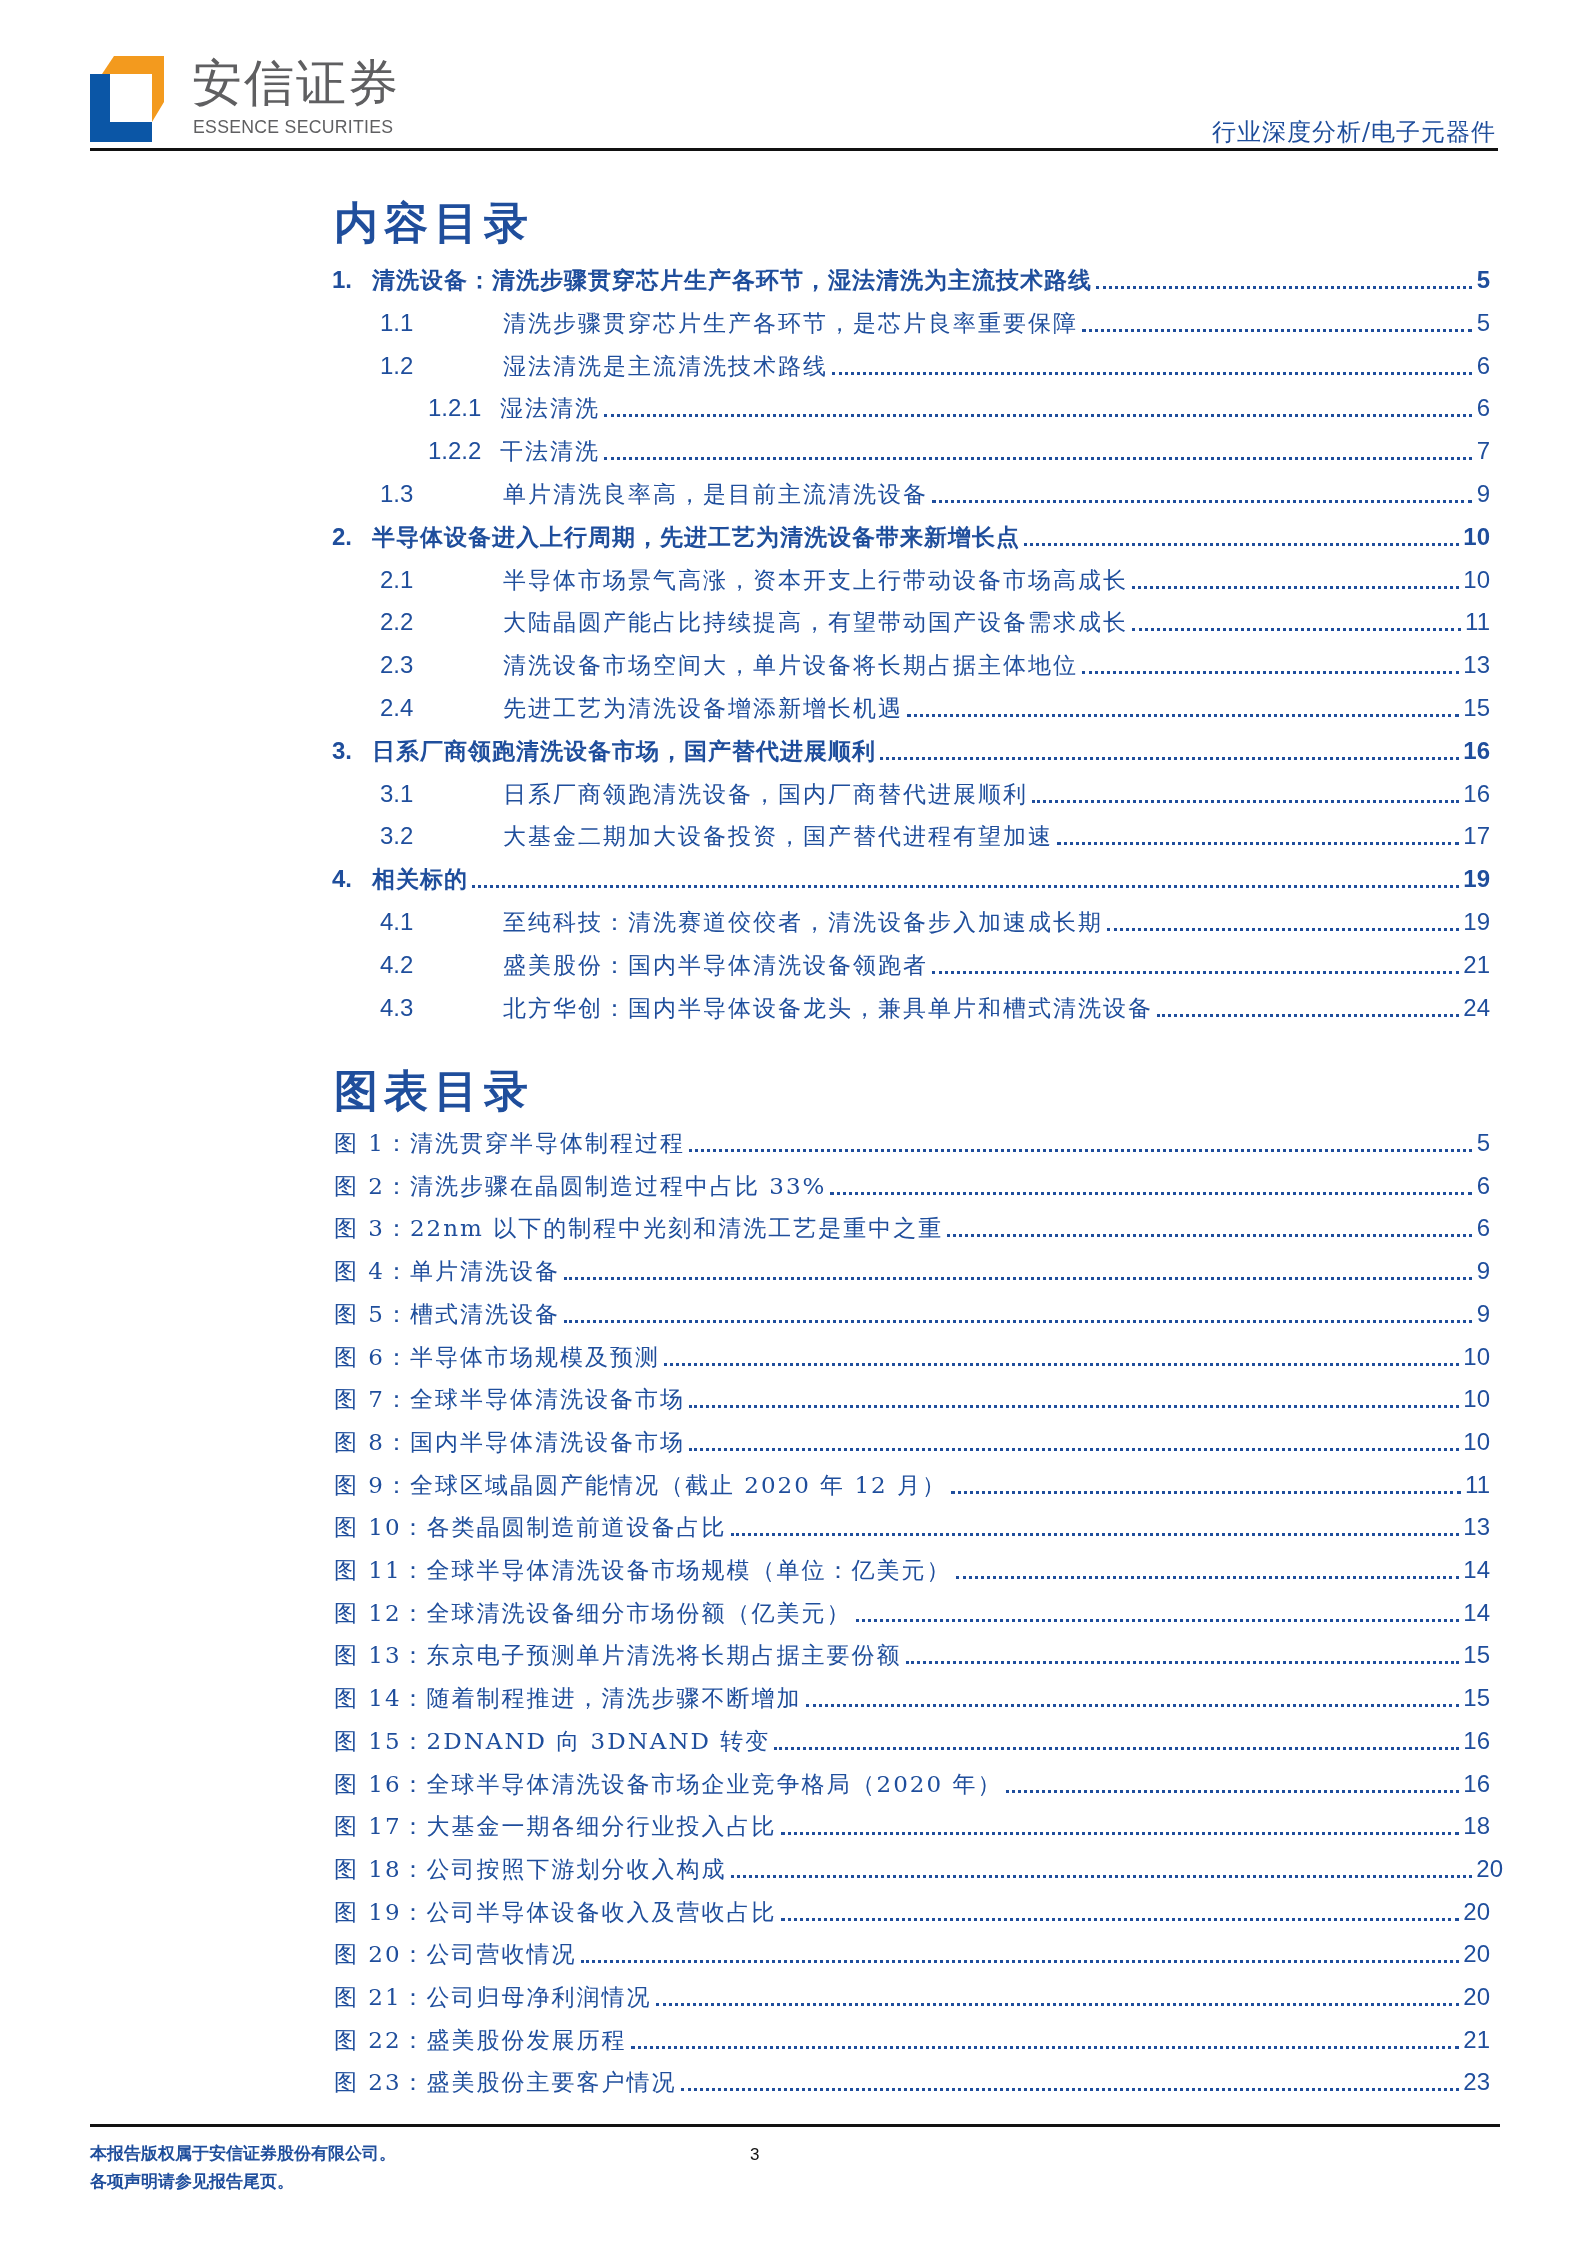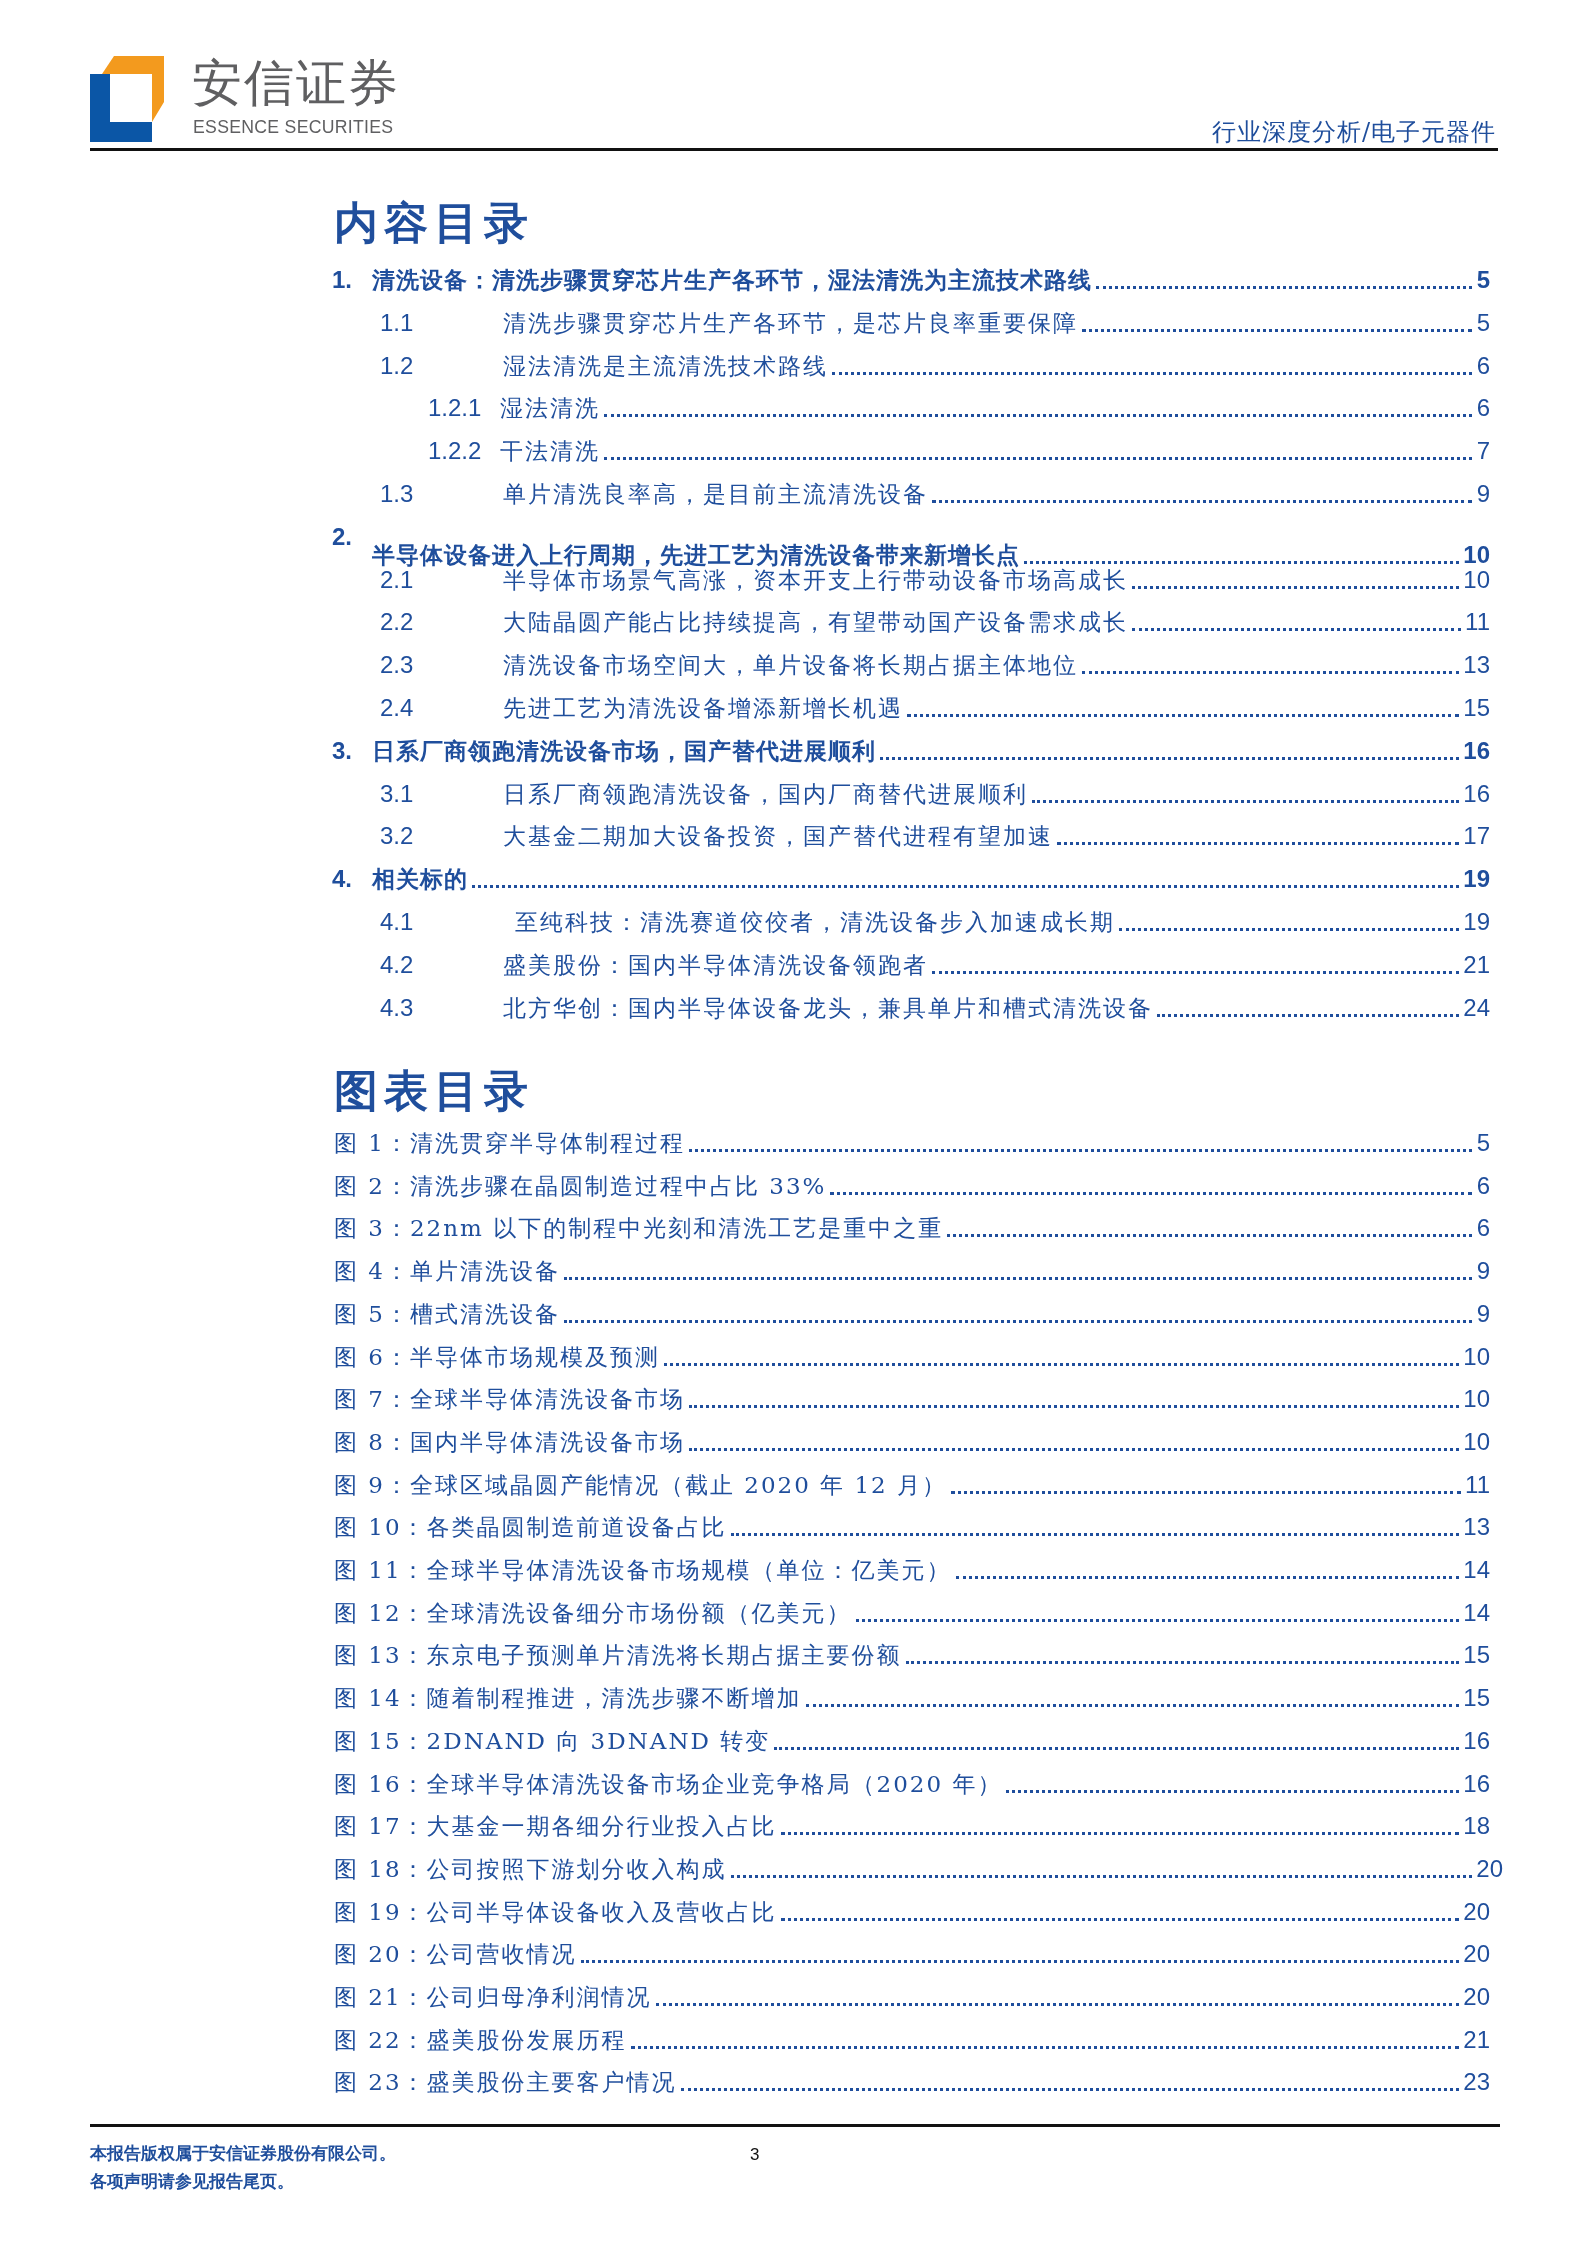--- a/index.html
+++ b/index.html
@@ -94,21 +94,21 @@
     <div class="toc-row l2" style="top: 476px;">
       <span class="num" style="left: 380px;">1.3</span>
       <div class="title-wrap" style="left: 503px;">
         <span class="text">单片清洗良率高，是目前主流清洗设备</span>
         <span class="leader"></span>
         <span class="page">9</span>
       </div>
     </div>
     <div class="toc-row l1" style="top: 518.8px;">
       <span class="num" style="left: 332px;">2.</span>
-      <div class="title-wrap" style="left: 372px; margin-top: 18px;">
+      <div class="title-wrap" style="left: 372px;">
         <span class="text">半导体设备进入上行周期，先进工艺为清洗设备带来新增长点</span>
         <span class="leader"></span>
         <span class="page">10</span>
       </div>
     </div>
     <div class="toc-row l2" style="top: 561.6px;">
       <span class="num" style="left: 380px;">2.1</span>
       <div class="title-wrap" style="left: 503px;">
         <span class="text">半导体市场景气高涨，资本开支上行带动设备市场高成长</span>
         <span class="leader"></span>
@@ -166,21 +166,21 @@
     <div class="toc-row l1" style="top: 861.2px;">
       <span class="num" style="left: 332px;">4.</span>
       <div class="title-wrap" style="left: 372px;">
         <span class="text">相关标的</span>
         <span class="leader"></span>
         <span class="page">19</span>
       </div>
     </div>
     <div class="toc-row l2" style="top: 904px;">
       <span class="num" style="left: 380px;">4.1</span>
-      <div class="title-wrap" style="left: 515px; align-items: center;">
+      <div class="title-wrap" style="left: 503px; align-items: center;">
         <span class="text">至纯科技：清洗赛道佼佼者，清洗设备步入加速成长期</span>
         <span class="leader"></span>
         <span class="page">19</span>
       </div>
     </div>
     <div class="toc-row l2" style="top: 946.8px;">
       <span class="num" style="left: 380px;">4.2</span>
       <div class="title-wrap" style="left: 503px;">
         <span class="text">盛美股份：国内半导体清洗设备领跑者</span>
         <span class="leader"></span>

